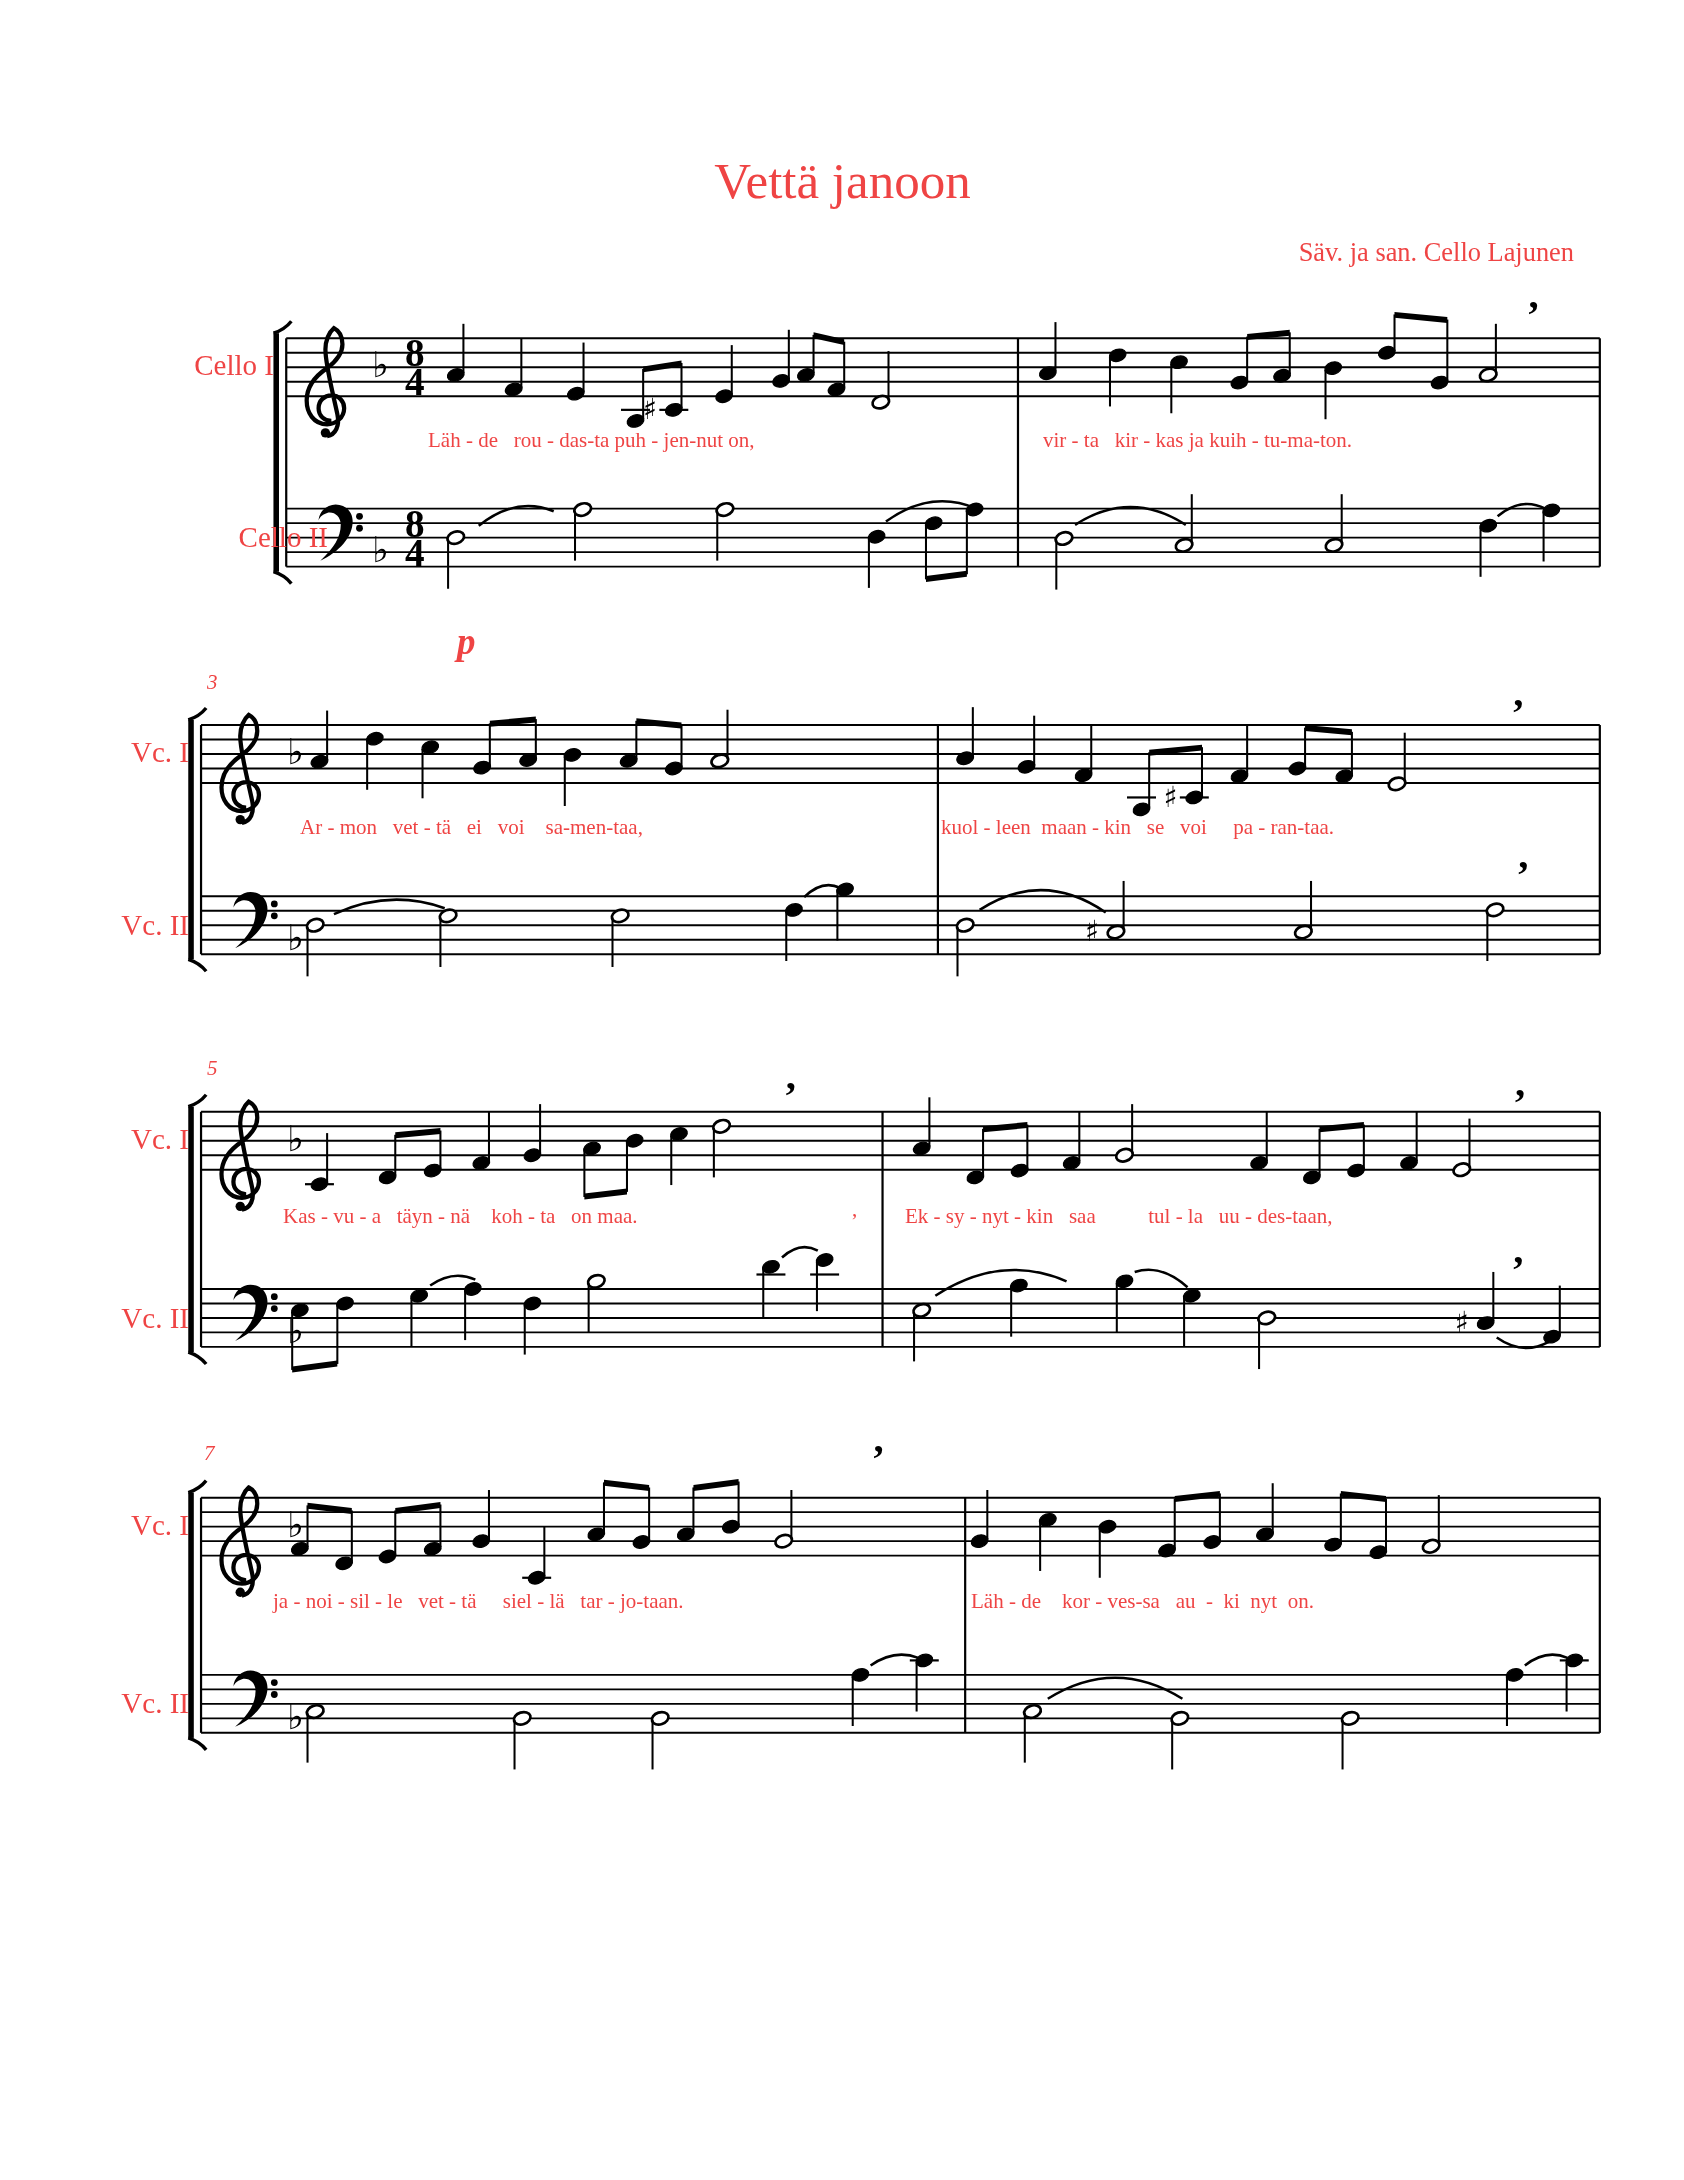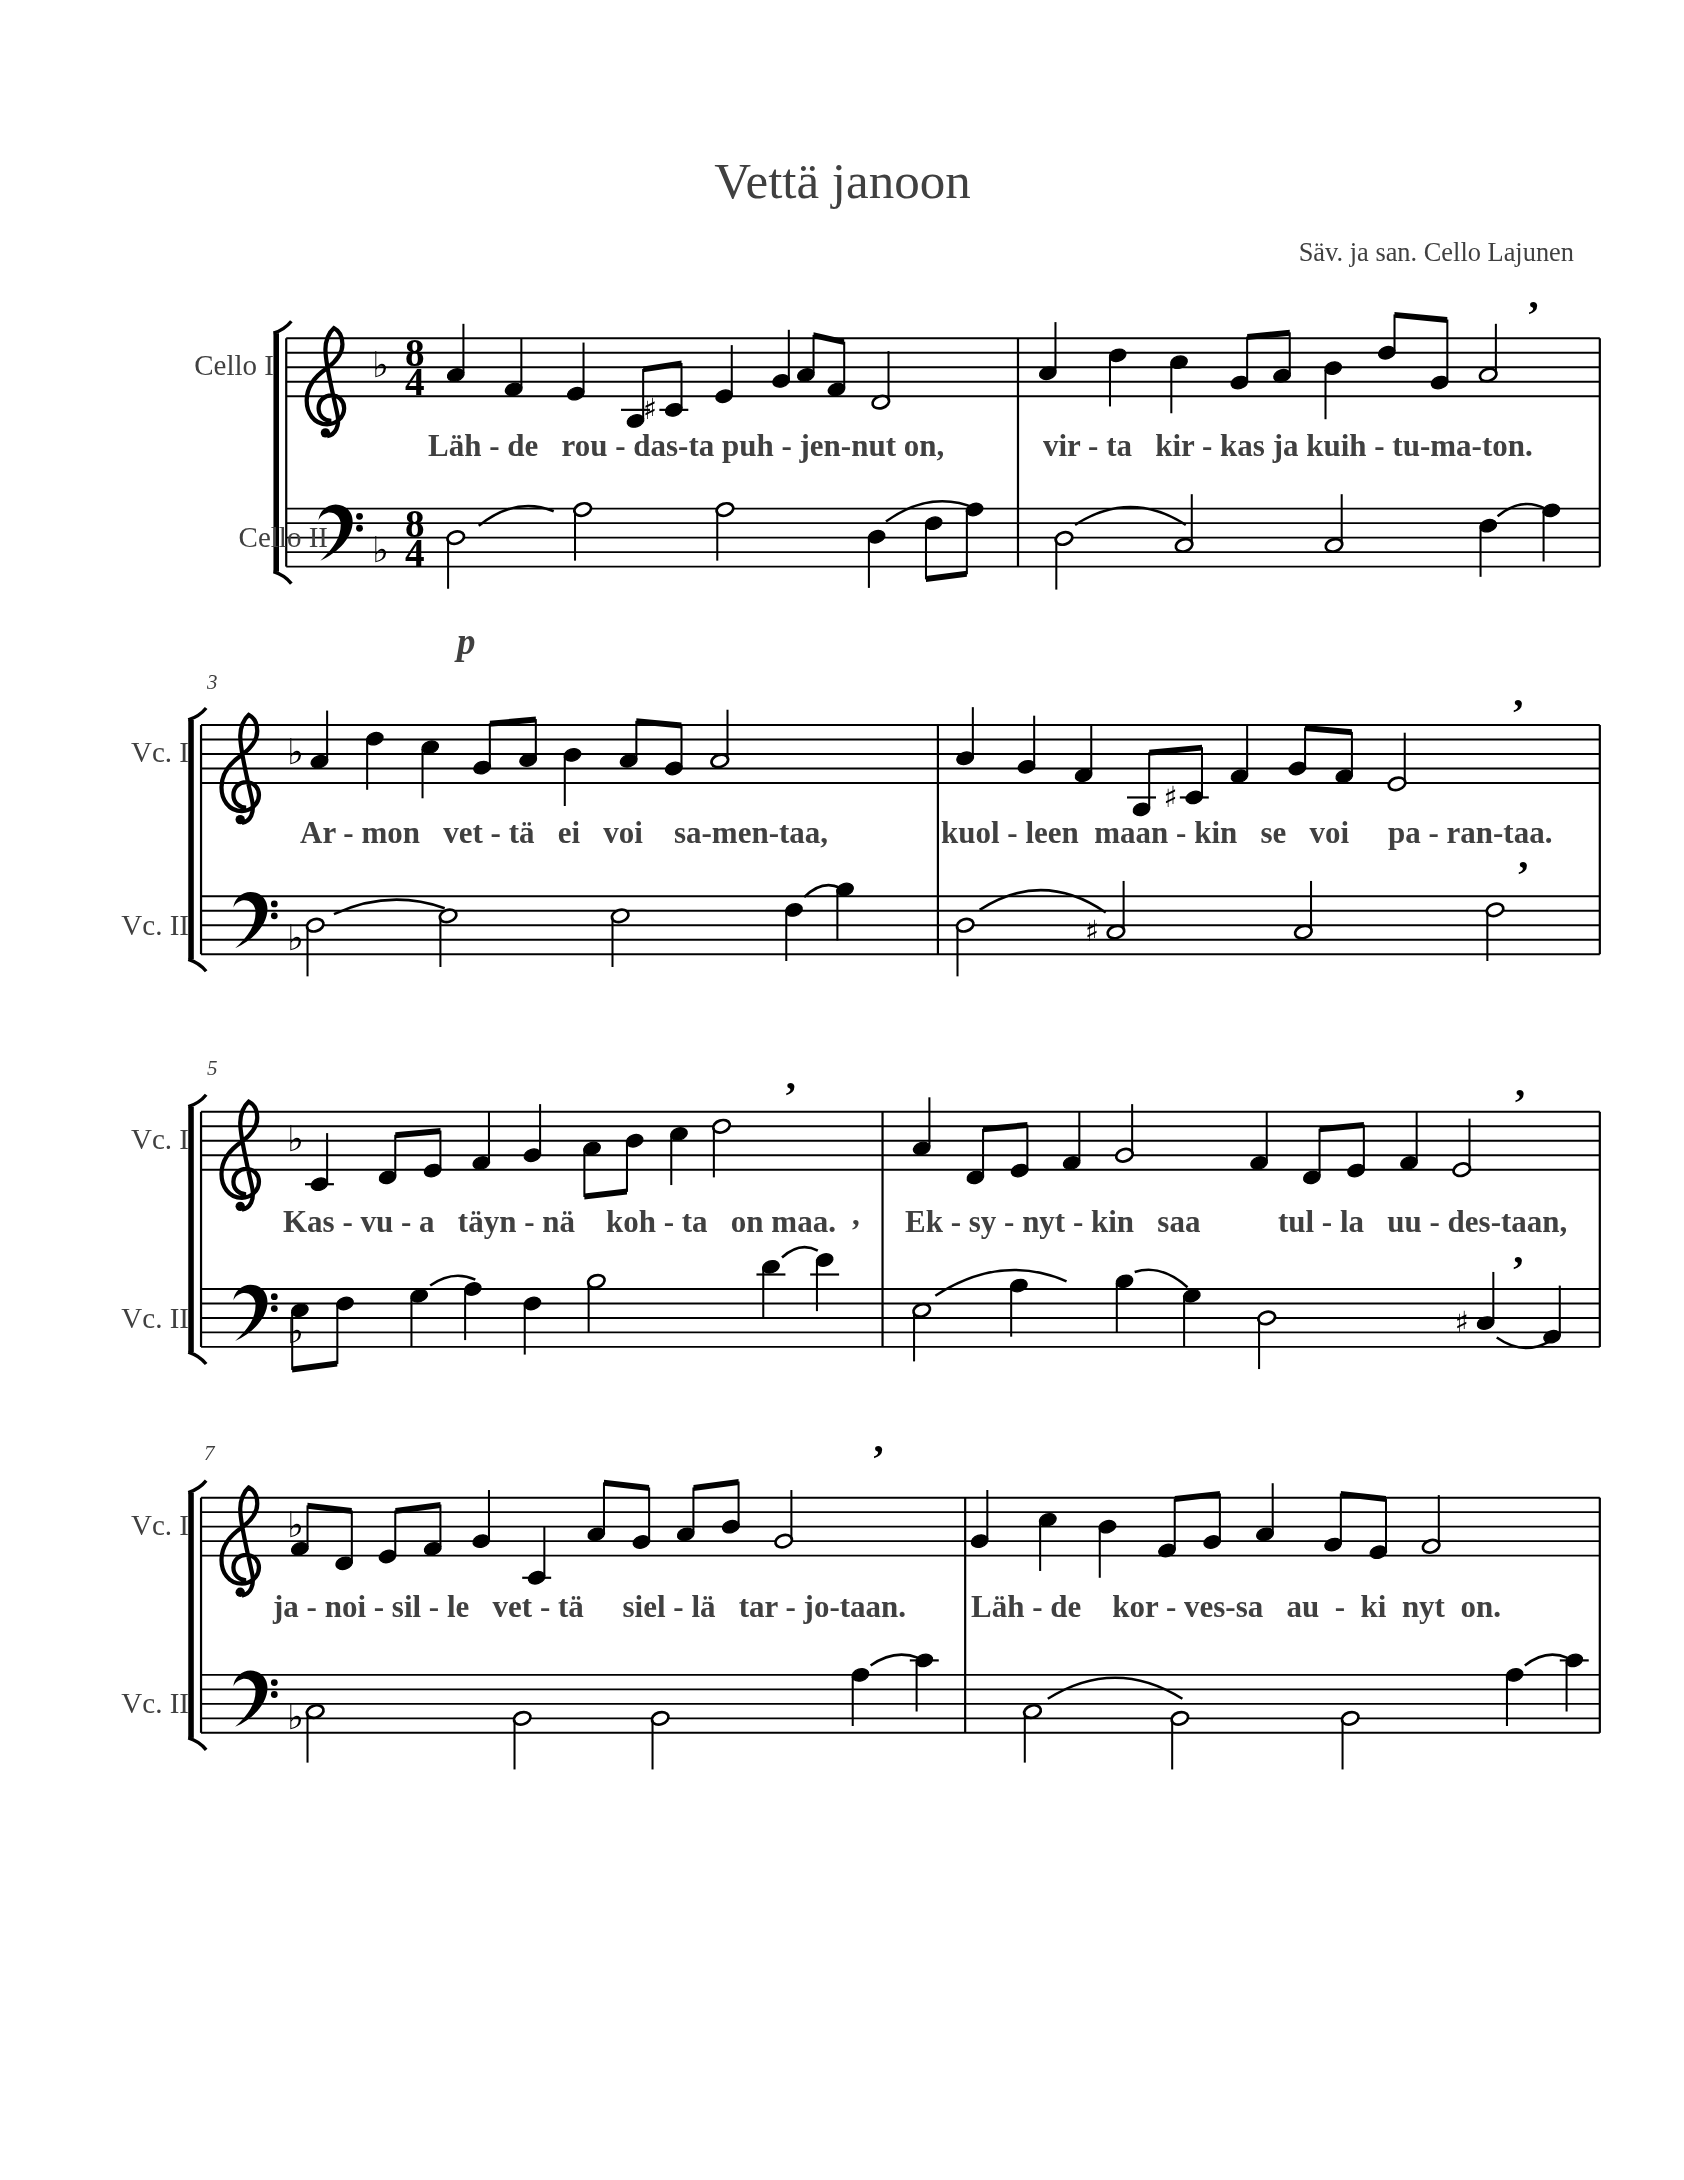--- a/index.html
+++ b/index.html
@@ -1,24 +1,24 @@
 <!DOCTYPE html>
 <html style="font-size:13.6px"><head>
 <meta charset="utf-8">
 <style>
   html,body{margin:0;padding:0;background:#888;}
   .page{position:relative;width:1685px;height:2181px;background:#ffffff;overflow:hidden;
-        font-family:"Liberation Serif",serif;color:#404040;}
+        font-family:"Liberation Serif",serif;color:#ef4444;}
   svg.score{position:absolute;left:0;top:0;}
   .title{position:absolute;left:0;right:0;top:152px;text-align:center;
          font-size:51px;font-family:"Liberation Serif",serif;}
   .composer{position:absolute;right:111px;top:237px;font-size:26.4px;}
   .copyright{position:absolute;left:0;right:0;top:2044px;text-align:center;font-size:23px;}
   .inst-label{position:absolute;font-size:29px;white-space:nowrap;text-align:center;}
-  .lyric{position:absolute;font-size:31px;font-weight:bold;white-space:pre;}
+  .lyric{position:absolute;font-size:21px;font-weight:normal;white-space:pre;}
   .measure-number{position:absolute;font-size:21px;font-style:italic;}
   .dynamic{position:absolute;font-size:37px;font-weight:bold;font-style:italic;}
 </style>
 </head>
 <body>
 
 <div class="page">
   <div class="title">Vettä janoon</div>
   <div class="composer">Säv. ja san. Cello Lajunen</div>
   <svg class="score" width="1685" height="2181" viewBox="0 0 1978 2560" xmlns="http://www.w3.org/2000/svg">

